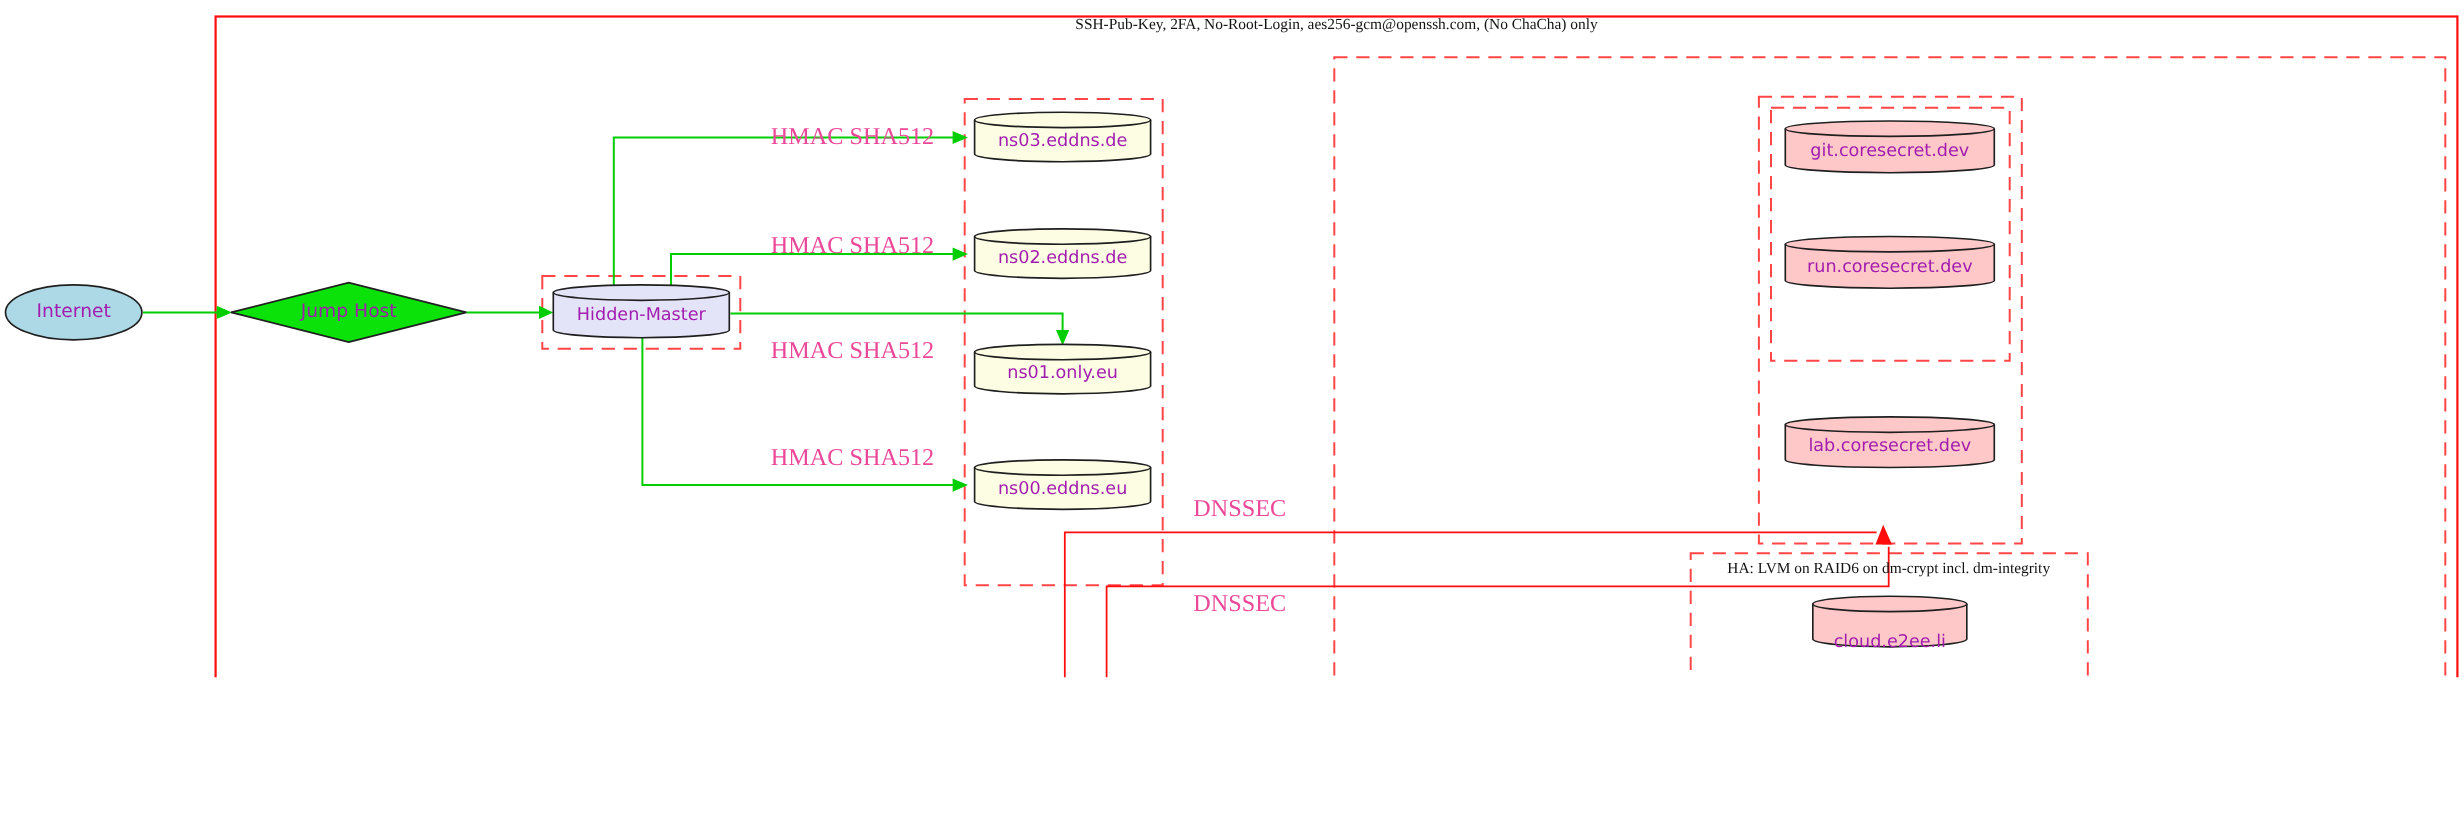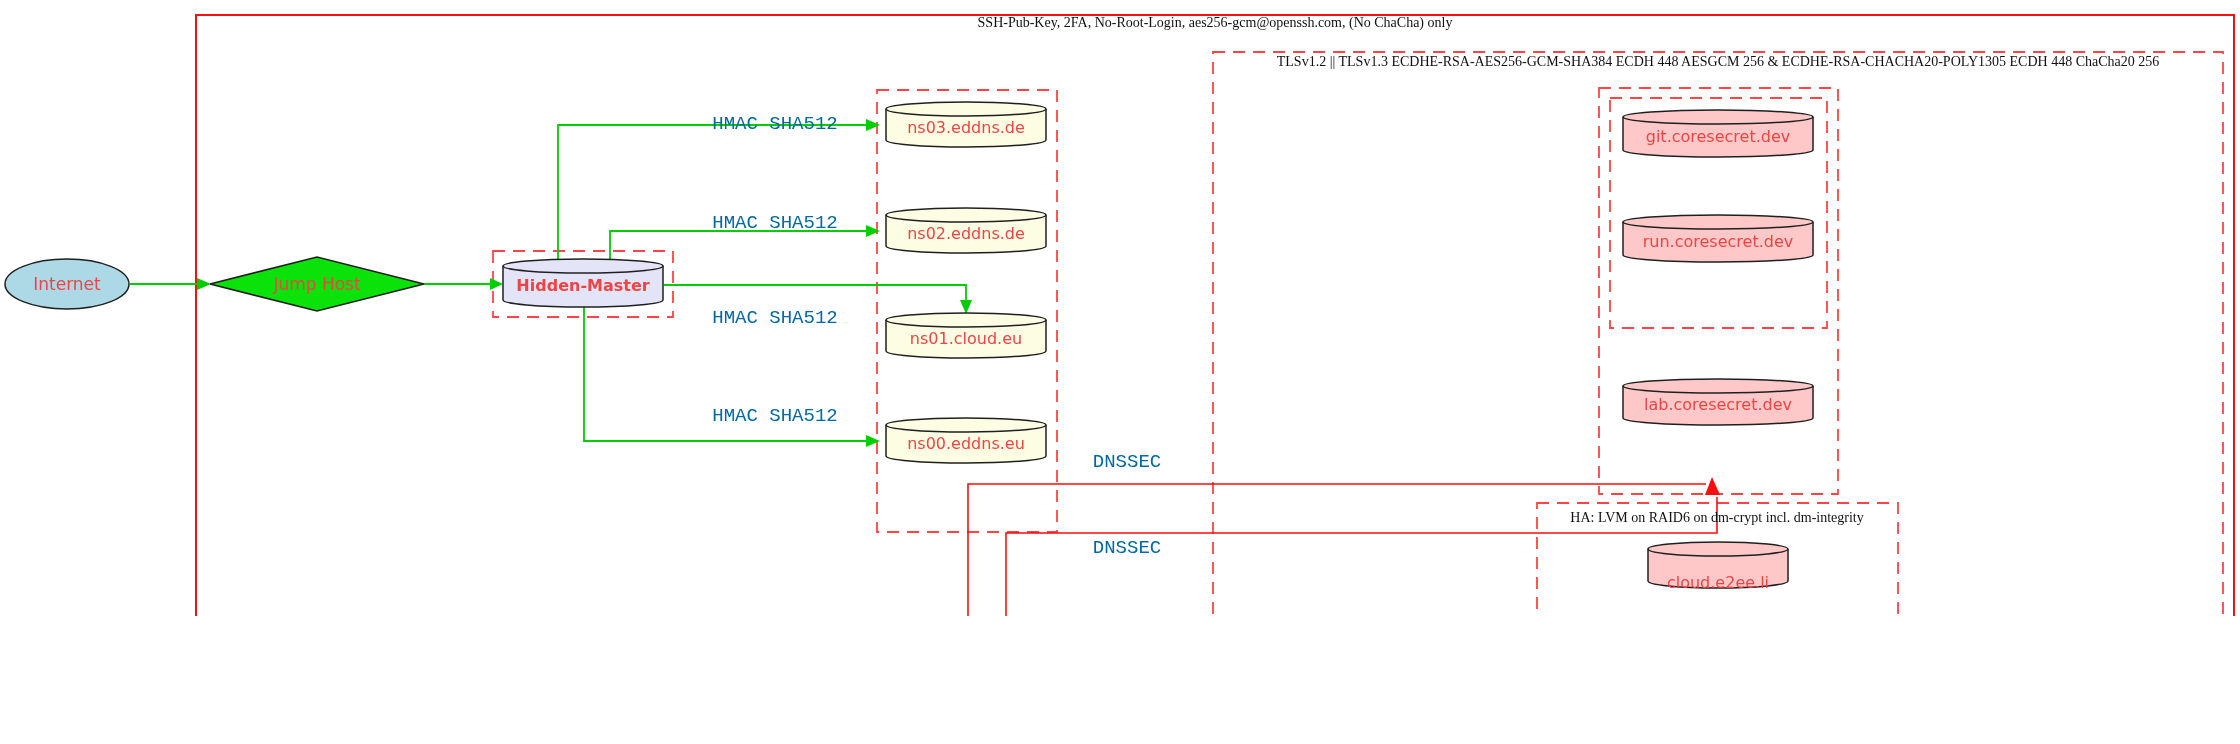--- a/index.html
+++ b/index.html
@@ -1,22 +1,22 @@
 <!DOCTYPE html>
 <html><head>
 <meta charset="utf-8">
 <style>
   html,body{margin:0;padding:0;background:#ffffff;}
   #diagram{position:relative;width:2240px;height:616px;background:#ffffff;overflow:hidden;
            font-family:"DejaVu Sans",sans-serif;color:#000;}
   #shapes{position:absolute;left:0;top:0;}
-  .lbl{position:absolute;transform:translate(-50%,-50%);white-space:nowrap;line-height:1;color:#ef4444;}
+  .lbl{position:absolute;transform:translate(-50%,-50%);white-space:nowrap;line-height:1;color:#a21caf;}
   .node-lbl{font-size:16px;}
   .node-lbl.big{font-size:17px;}
-  .edge-lbl{font-family:Liberation Mono, monospace;font-size:19px;color:#0369a1;}
+  .edge-lbl{font-family:Liberation Serif, serif;font-size:22px;color:#ec4899;}
   .cluster-lbl{font-family:"Liberation Serif","DejaVu Serif",serif;font-size:14px;color:#111;}
 </style>
 </head>
 <body>
 
 <div id="diagram">
 
   <svg id="shapes" width="2240" height="744" viewBox="0 0 2240 744">
 
     <g fill="none" stroke-width="2">
@@ -102,29 +102,28 @@
         <path fill="none" d="M1623,386 A95,7 0 0 0 1813,386"></path>
       </g>
       <g fill="#FFC8C8">
         <path d="M1648,549 A70,7 0 0 1 1788,549 L1788,581 A70,7 0 0 1 1648,581 Z"></path>
         <path fill="none" d="M1648,549 A70,7 0 0 0 1788,549"></path>
       </g>
     </g>
   </svg>
 
   <div class="lbl cluster-lbl" style="left:1215px;top:23px;">SSH-Pub-Key, 2FA, No-Root-Login, aes256-gcm@openssh.com, (No ChaCha) only</div>
-  <div class="lbl cluster-lbl" style="left:1718px;top:62px;">TLSv1.2 || TLSv1.3 ECDHE-RSA-AES256-GCM-SHA384 ECDH 448 AESGCM 256 &amp; ECDHE-RSA-CHACHA20-POLY1305 ECDH 448 ChaCha20 256</div>
   <div class="lbl cluster-lbl" style="left:1717px;top:518px;">HA: LVM on RAID6 on dm-crypt incl. dm-integrity</div>
 
   <div class="lbl node-lbl big" style="left:67px;top:284px;">Internet</div>
   <div class="lbl node-lbl big" style="left:317px;top:284px;">Jump Host</div>
-  <div class="lbl node-lbl" style="left:583px;top:286px;font-weight:bold;">Hidden-Master</div>
+  <div class="lbl node-lbl" style="left:583px;top:286px;">Hidden-Master</div>
   <div class="lbl node-lbl" style="left:966px;top:128px;">ns03.eddns.de</div>
   <div class="lbl node-lbl" style="left:966px;top:234px;">ns02.eddns.de</div>
-  <div class="lbl node-lbl" style="left:966px;top:339px;">ns01.cloud.eu</div>
+  <div class="lbl node-lbl" style="left:966px;top:339px;">ns01.only.eu</div>
   <div class="lbl node-lbl" style="left:966px;top:444px;">ns00.eddns.eu</div>
   <div class="lbl node-lbl" style="left:1718px;top:137px;">git.coresecret.dev</div>
   <div class="lbl node-lbl" style="left:1718px;top:242px;">run.coresecret.dev</div>
   <div class="lbl node-lbl" style="left:1718px;top:405px;">lab.coresecret.dev</div>
   <div class="lbl node-lbl" style="left:1718px;top:568px;margin-top:15px;">cloud.e2ee.li</div>
   <div class="lbl node-lbl big" style="left:966px;top:716px;margin-top:48px;">TLS/HTTPS</div>
 
   <div class="lbl edge-lbl" style="left:775px;top:124px;">HMAC SHA512</div>
   <div class="lbl edge-lbl" style="left:775px;top:223px;">HMAC SHA512</div>
   <div class="lbl edge-lbl" style="left:775px;top:318px;">HMAC SHA512</div>

